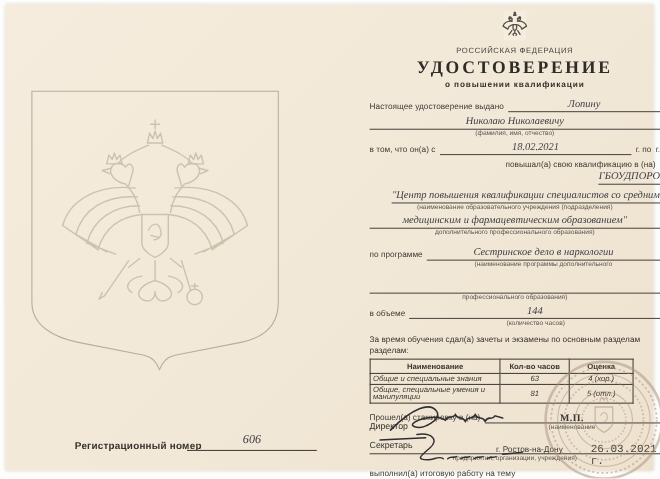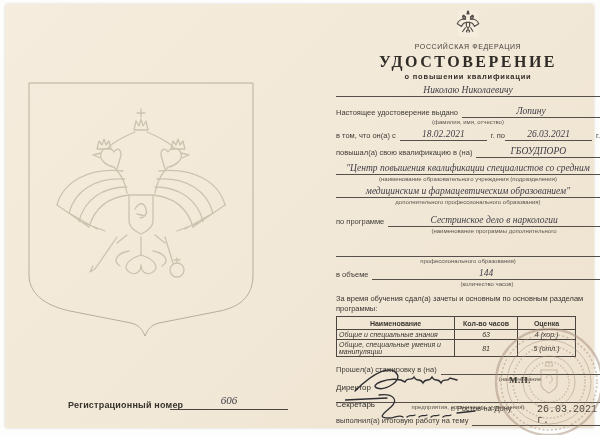--- a/index.html
+++ b/index.html
@@ -14,21 +14,21 @@
   .rcol{position:absolute;left:331px;top:4px;width:264px;color:#3c3832;}
   .emblem-top{text-align:center;margin-top:2px;height:27px;}
   .country{ text-align:center;font-size:7px;letter-spacing:.6px;color:#46423b;margin-top:6px;}
   .title{text-align:center;font-family:"Liberation Serif",serif;font-weight:bold;font-size:16px;letter-spacing:2.5px;color:#2f2b26;margin-top:3px;}
   .subtitle{text-align:center;font-family:Liberation Sans, sans-serif;font-weight:bold;font-size:7.5px;letter-spacing:.8px;color:#332f29;margin-top:1px;}
   .row{display:flex;align-items:flex-end;font-size:7.5px;line-height:10px;color:#3f3b35;}
   .lbl{white-space:nowrap;padding-right:4px;}
   .lbl.after{padding-left:4px;padding-right:0;}
   .fill{flex:1;border-bottom:1px solid #55504a;text-align:center;font:italic 9.5px "Liberation Serif",serif;color:#3e3c44;height:12px;line-height:12px;white-space:nowrap;}
   .cap{font-size:6px;color:#5a554d;text-align:center;line-height:6px;margin-top:1px;}
-  .mt3{margin-top:3px;}.mt4{margin-top:4px;}.mt5{margin-top:5px;}.mt8{margin-top:8px;}.mt9{margin-top:9px;}.mt10{margin-top:10px;}
+  .mt3{margin-top:3px;}.mt4{margin-top:4px;flex-direction:column;}.mt5{margin-top:5px;}.mt8{margin-top:8px;}.mt9{margin-top:9px;}.mt10{margin-top:10px;}
   .para{font-size:7.5px;line-height:9.5px;margin-top:7px;color:#38342e;}
   table.marks{border-collapse:collapse;margin-top:3px;width:240px;}
   table.marks th,table.marks td{border:1px solid #4b463f;font-size:7px;color:#3a362f;padding:1px 2px;}
   table.marks th{font-weight:bold;text-align:center;height:10px;}
   table.marks td{font-style:italic;font-family:"Liberation Sans",sans-serif;}
   td.c{text-align:center;}
   .col-name{width:120px;}.col-hours{width:62px;}.col-grade{width:56px;}
   
   .sig-label{position:absolute;font-size:8px;color:#332f29;}
   .mp{position:absolute;left:504px;top:371px;font:bold 9px "Liberation Serif",serif;letter-spacing:.5px;color:#3a362f;}
@@ -109,35 +109,34 @@
           <path d="M90 134 v14 M90 148 c-12 4 -16 12 -8 16 M90 148 c12 4 16 12 8 16"></path>
           <path d="M70 132 L 50 160 M110 132 L 126 158"></path>
         </g>
       </svg>
     </div>
 
     <div class="country">РОССИЙСКАЯ ФЕДЕРАЦИЯ</div>
     <div class="title">УДОСТОВЕРЕНИЕ</div>
     <div class="subtitle">о повышении квалификации</div>
 
-    <div class="row mt3">
-      <span class="fill">Николаю  Николаевичу</span>
-    </div>
-
     <div class="row mt8">
       <span class="lbl">Настоящее удостоверение выдано</span>
       <span class="fill">Лопину</span>
     </div>
+
+    <div class="row mt3">
+      <span class="fill">Николаю  Николаевичу</span>
+    </div>
     <div class="cap">(фамилия, имя, отчество)</div>
 
     <div class="row mt3">
       <span class="lbl">в том, что он(а) с</span>
       <span class="fill">18.02.2021</span>
       <span class="lbl after">г. по</span>
-      <span class="fill">26.03.2021</span>
       <span class="lbl after">г.</span>
     </div>
 
     <div class="row mt4">
       <span class="lbl">повышал(а) свою квалификацию в (на)</span>
       <span class="fill">ГБОУДПОРО</span>
     </div>
 
     <div class="row mt4">
       <span class="fill">"Центр повышения квалификации специалистов со средним</span>
@@ -159,21 +158,21 @@
       <span class="fill"></span>
     </div>
     <div class="cap">профессионального образования)</div>
 
     <div class="row mt3">
       <span class="lbl">в объеме</span>
       <span class="fill">144</span>
     </div>
     <div class="cap" style="padding-left:38px;">(количество часов)</div>
 
-    <div class="para">За время обучения сдал(а) зачеты и основным по основным разделам программы:</div>
+    <div class="para">За время обучения сдал(а) зачеты и экзамены по основным разделам разделам:</div>
 
     <table class="marks">
       <tbody>
           <tr>
         <th class="col-name">Наименование</th>
         <th class="col-hours">Кол-во часов</th>
         <th class="col-grade">Оценка</th>
       </tr>
       <tr>
         <td>Общие и специальные знания</td>

